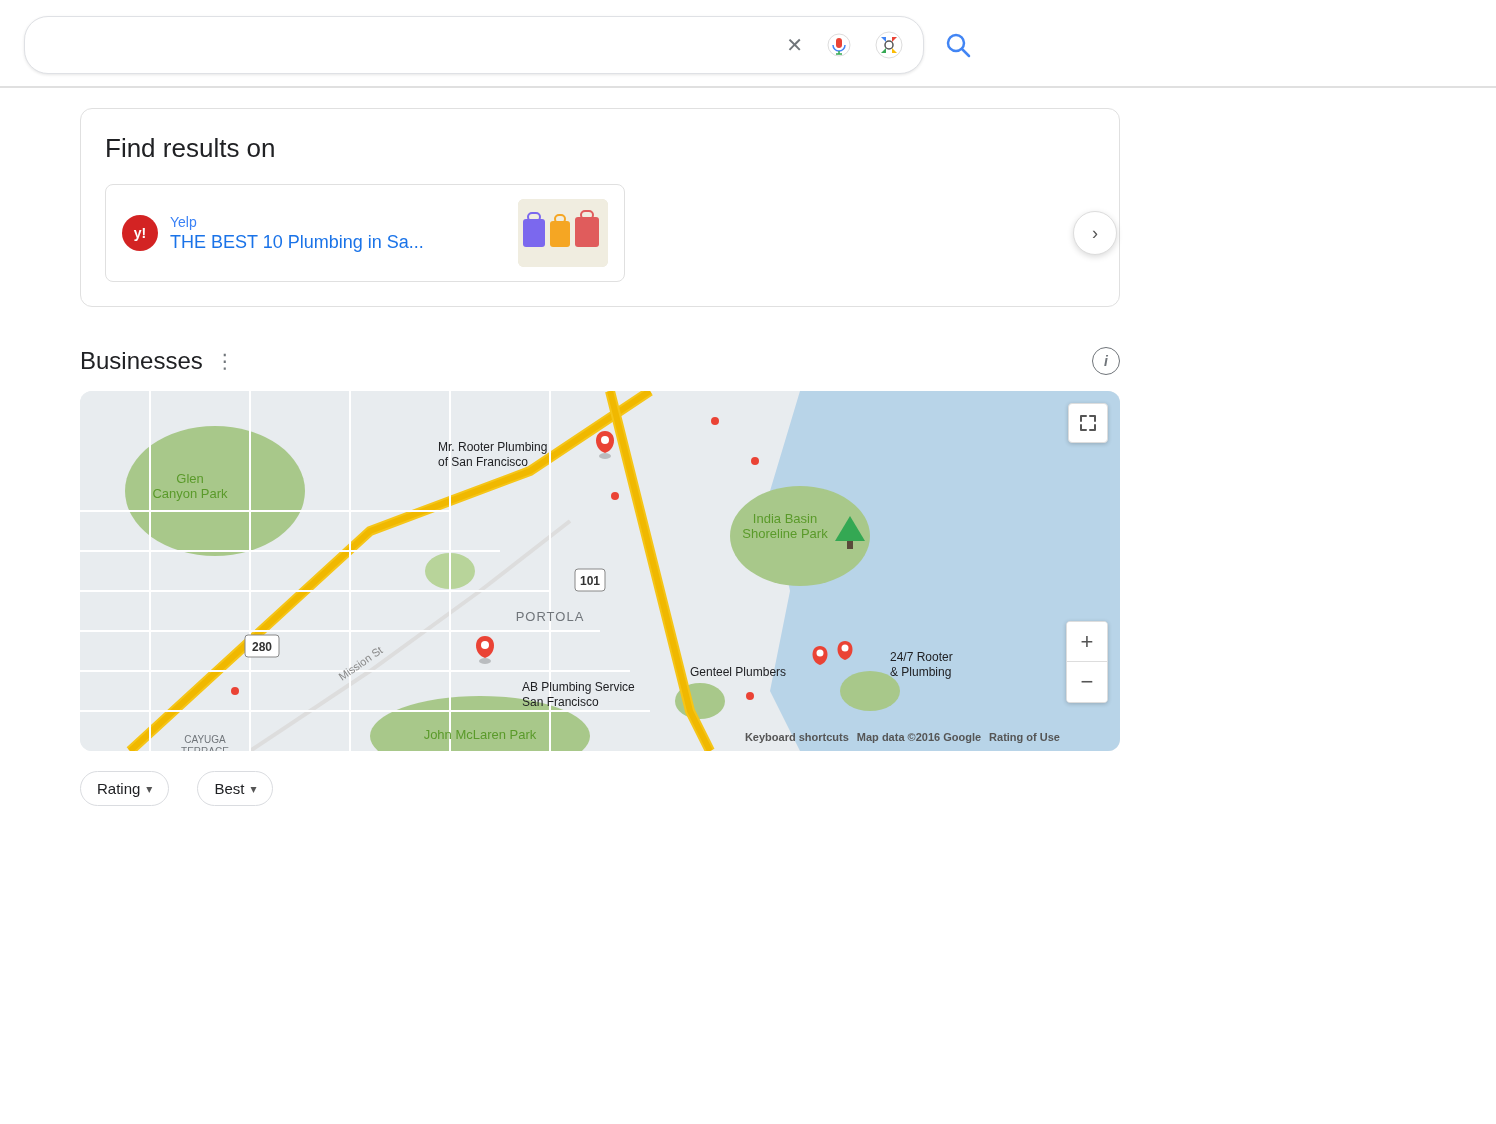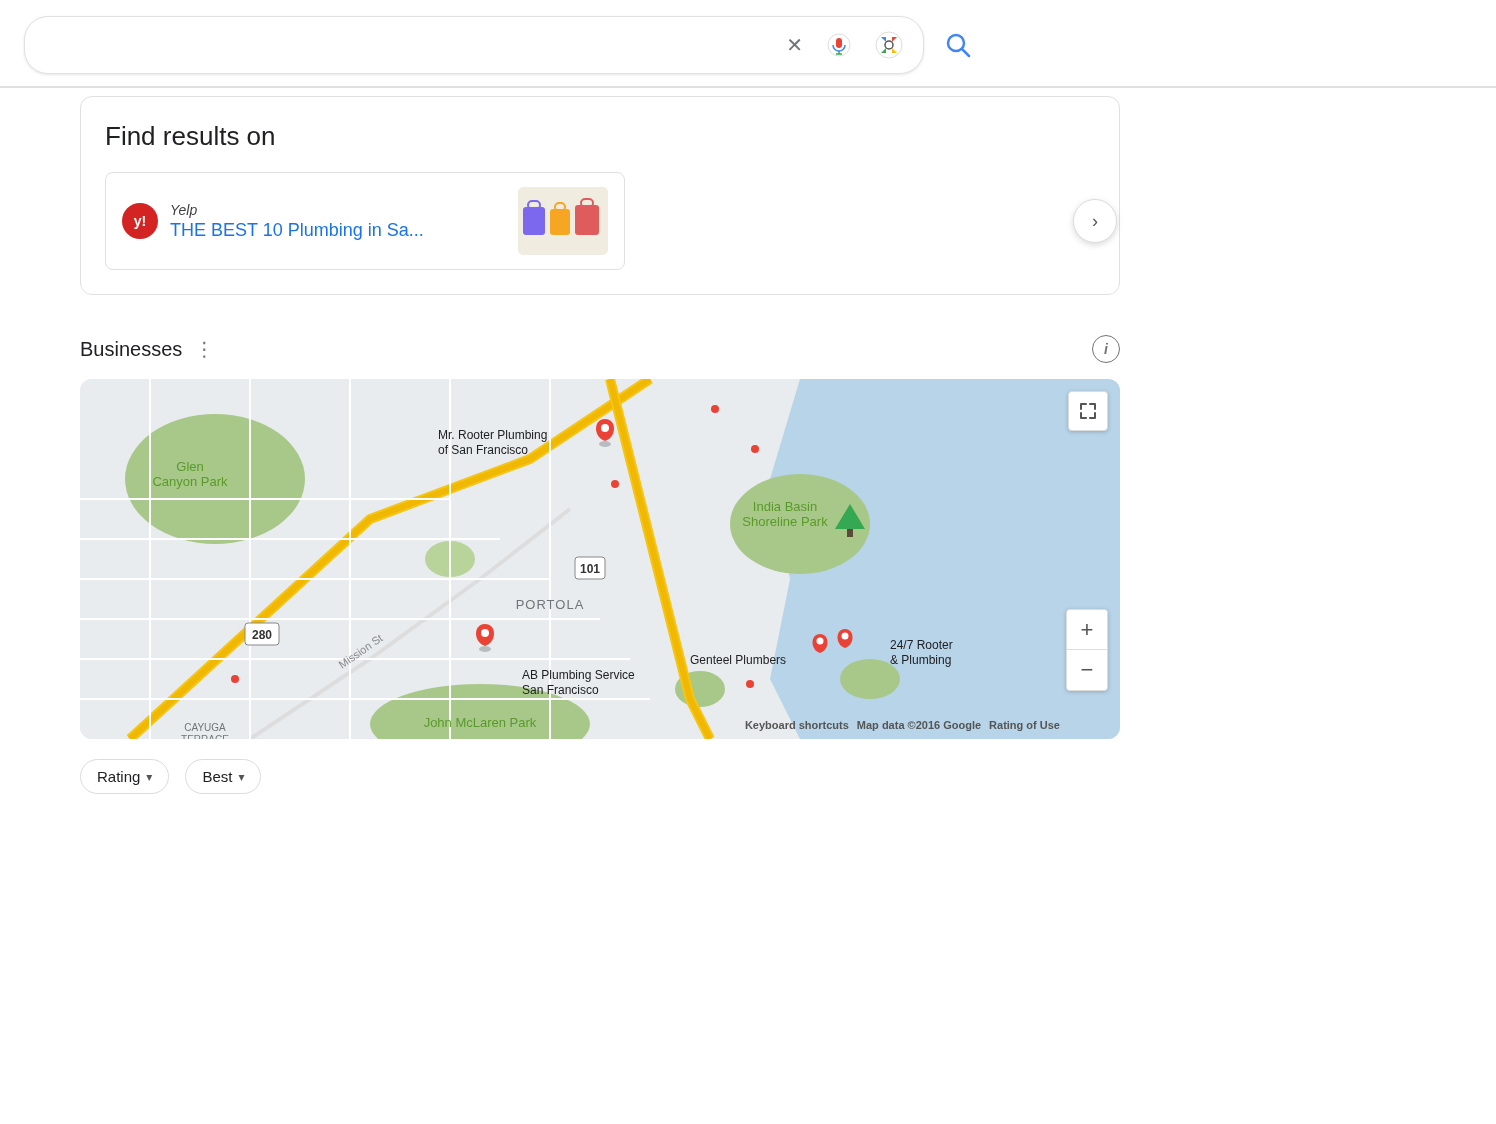--- a/index.html
+++ b/index.html
@@ -54,21 +54,21 @@
     .search-btn-icon {
       background: none;
       border: none;
       cursor: pointer;
       margin-left: 12px;
       color: #4285f4;
     }
 
     
     .main-content {
-      padding: 8px 80px;
+      padding: 20px 80px;
       max-width: 1200px;
     }
 
     
     .find-results-card {
       border: 1px solid #e0e0e0;
       border-radius: 12px;
       padding: 24px;
       margin-bottom: 40px;
     }
@@ -110,24 +110,23 @@
     }
     .yelp-logo {
       background: #d32323;
       color: white;
       font-weight: bold;
       font-size: 14px;
     }
     .result-text { flex: 1; min-width: 0; }
     .result-source-name {
       font-size: 14px;
-      color: #404040;
+      color: #3b82f6;
       font-weight: 500;
       margin-bottom: 2px;
-      font-style: italic;
     }
     .result-link {
       font-size: 18px;
       color: #1a73e8;
       white-space: nowrap;
       overflow: hidden;
       text-overflow: ellipsis;
     }
     .result-thumbnail {
       width: 90px;
@@ -178,21 +177,21 @@
       align-items: center;
       justify-content: space-between;
       margin-bottom: 16px;
     }
     .businesses-title-row {
       display: flex;
       align-items: center;
       gap: 12px;
     }
     .businesses-title {
-      font-size: 20px;
+      font-size: 24px;
       font-weight: 400;
       color: #202124;
     }
     .three-dots {
       color: #70757a;
       font-size: 20px;
       cursor: pointer;
     }
     .info-circle {
       width: 28px;
@@ -283,21 +282,21 @@
       color: #555;
       display: flex;
       gap: 8px;
       font-weight: bold;
     }
     .map-attribution span { cursor: pointer; }
 
     
     .filter-row {
       display: flex;
-      gap: 16px;
+      gap: 28px;
       margin-top: 4px;
       align-items: flex-end;
     }
     .filter-btn {
       display: flex;
       align-items: center;
       gap: 6px;
       padding: 8px 16px;
       border: 1px solid #dadce0;
       border-radius: 20px;

